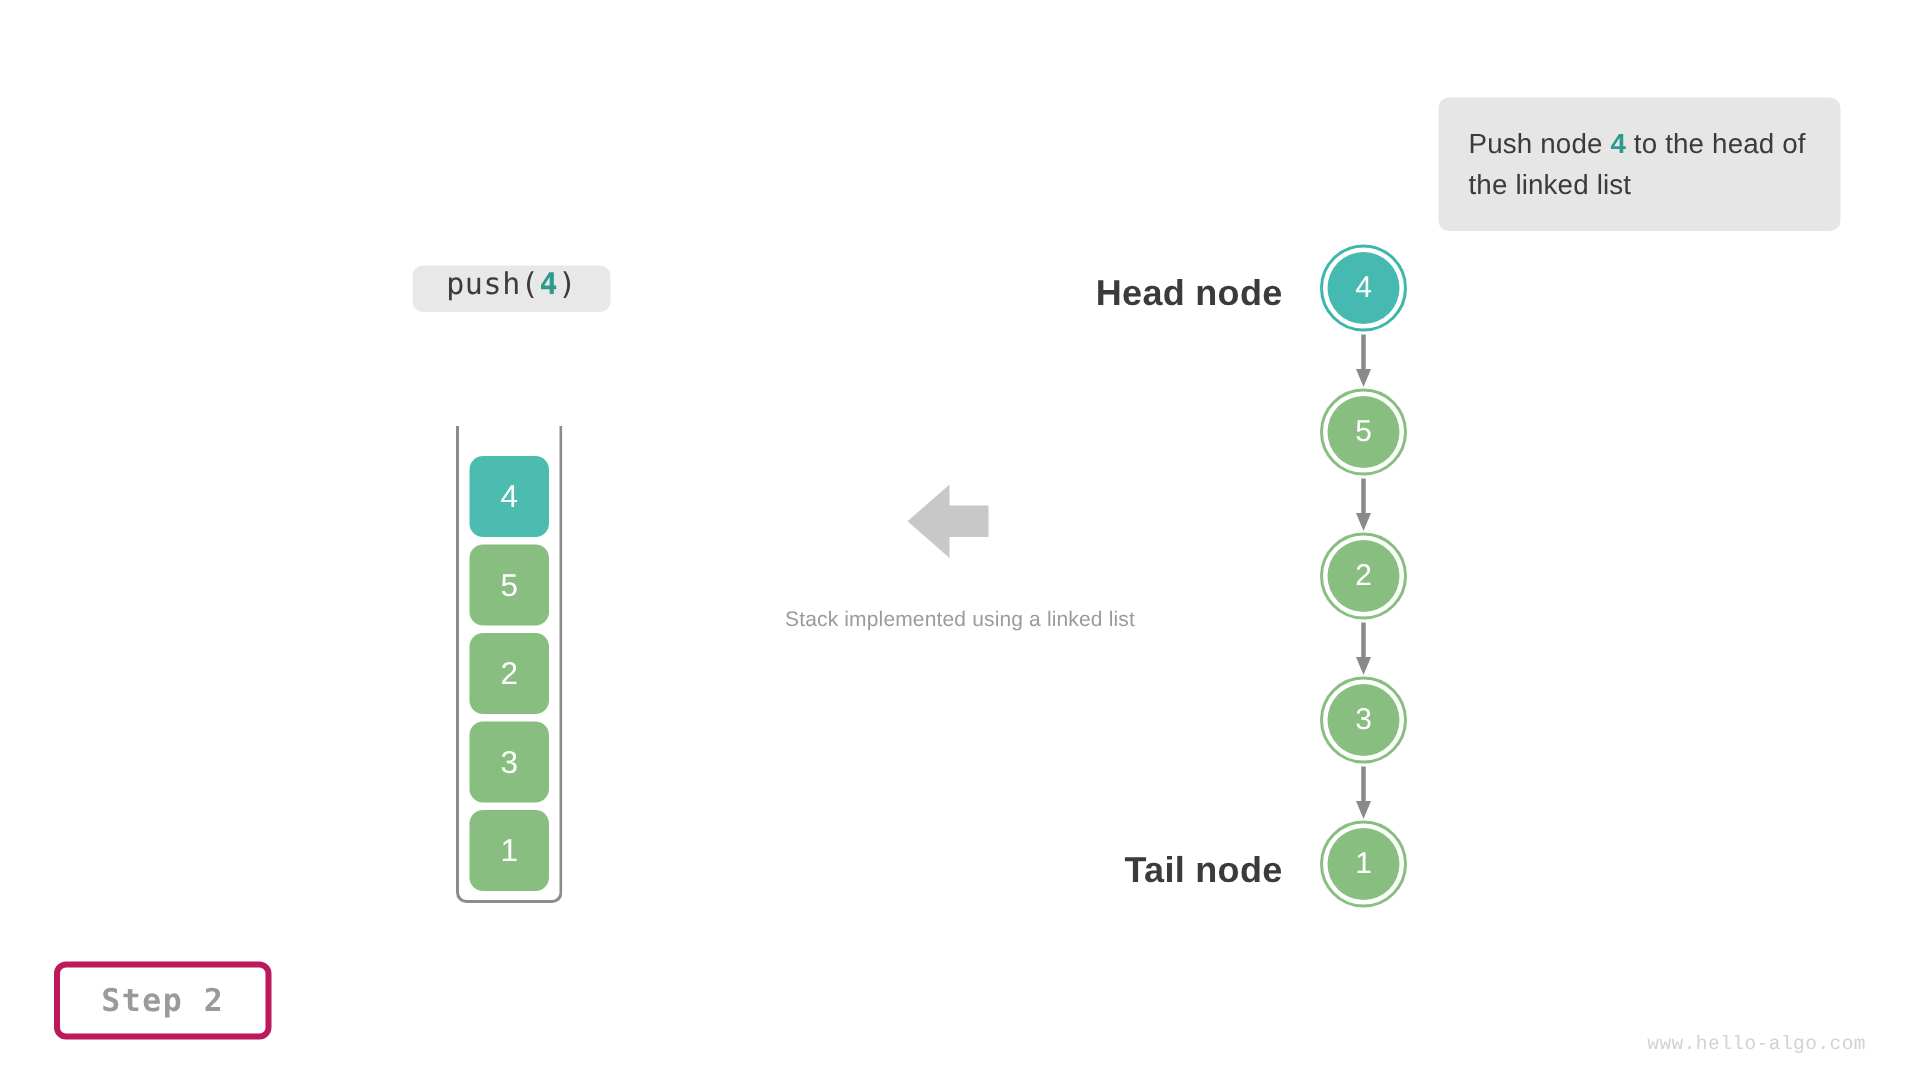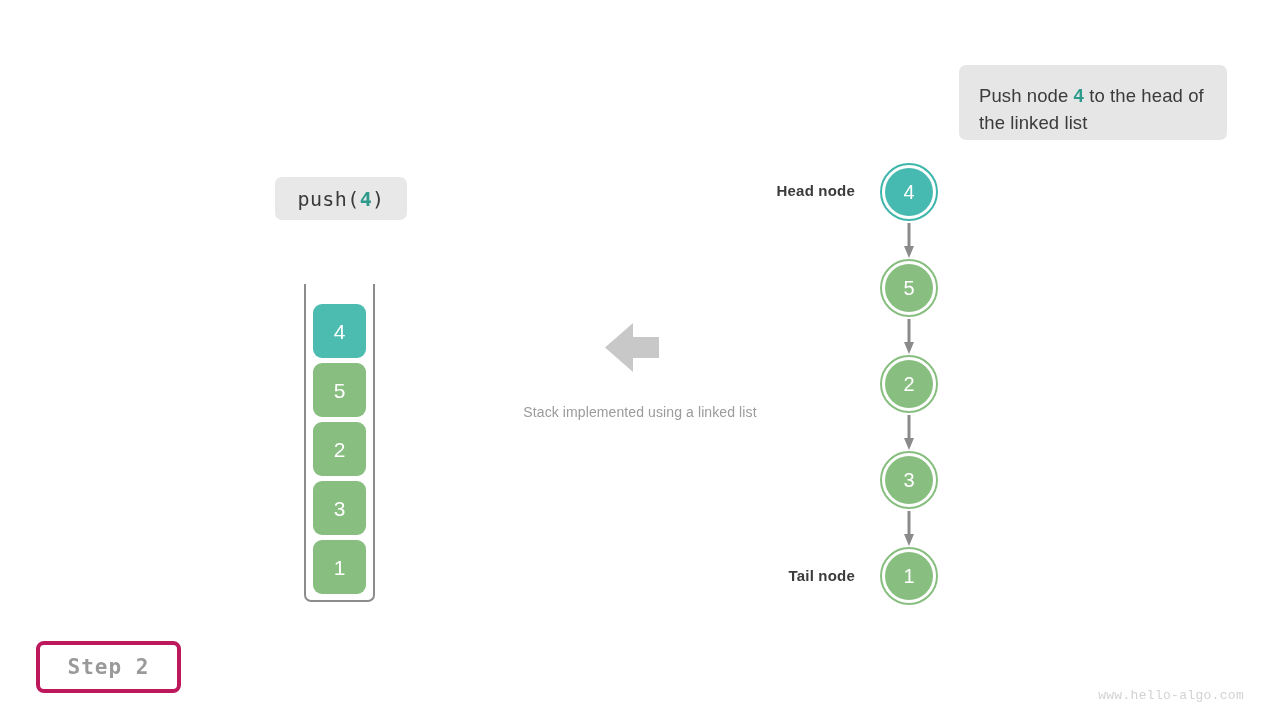--- a/index.html
+++ b/index.html
@@ -16,45 +16,45 @@
     -webkit-font-smoothing: antialiased;
   }
 
   
   .callout {
     position: absolute;
     left: 959px;
     top: 65px;
     width: 268px;
     box-sizing: border-box;
-    padding: 17px 20px 4px 20px;
+    padding: 17px 20px 18px 20px;
     background: #e6e6e6;
     border-radius: 7px;
     color: #3b3b3b;
     font-size: 18.5px;
     line-height: 27px;
     letter-spacing: 0.1px;
   }
   .callout .hl {
     color: #2e9a8c;
     font-weight: bold;
   }
 
   
   .op-chip {
     position: absolute;
     left: 275px;
     top: 177px;
     width: 132px;
-    height: 43px;
+    height: 31px;
     box-sizing: border-box;
     background: #e8e8e8;
     border-radius: 7px;
     display: flex;
-    align-items: center;
+    align-items: flex-start;
     justify-content: center;
     font-family: "DejaVu Sans Mono", "Liberation Mono", monospace;
     font-size: 20px;
     color: #3b3b3b;
     letter-spacing: 0.4px;
   }
   .op-chip .hl {
     color: #2e9a8c;
     font-weight: bold;
   }
@@ -170,21 +170,21 @@
     position: absolute;
     left: 165px;
     width: 8px;
   }
   .edge svg { display: block; overflow: visible; }
 
   .side-label {
     position: absolute;
     right: 125px;
     color: #3b3b3b;
-    font-size: 15px;
+    font-size: 24px;
     font-weight: bold;
     white-space: nowrap;
     letter-spacing: 0.2px;
   }
 
   
   .step-badge {
     position: absolute;
     left: 36px;
     top: 641px;

